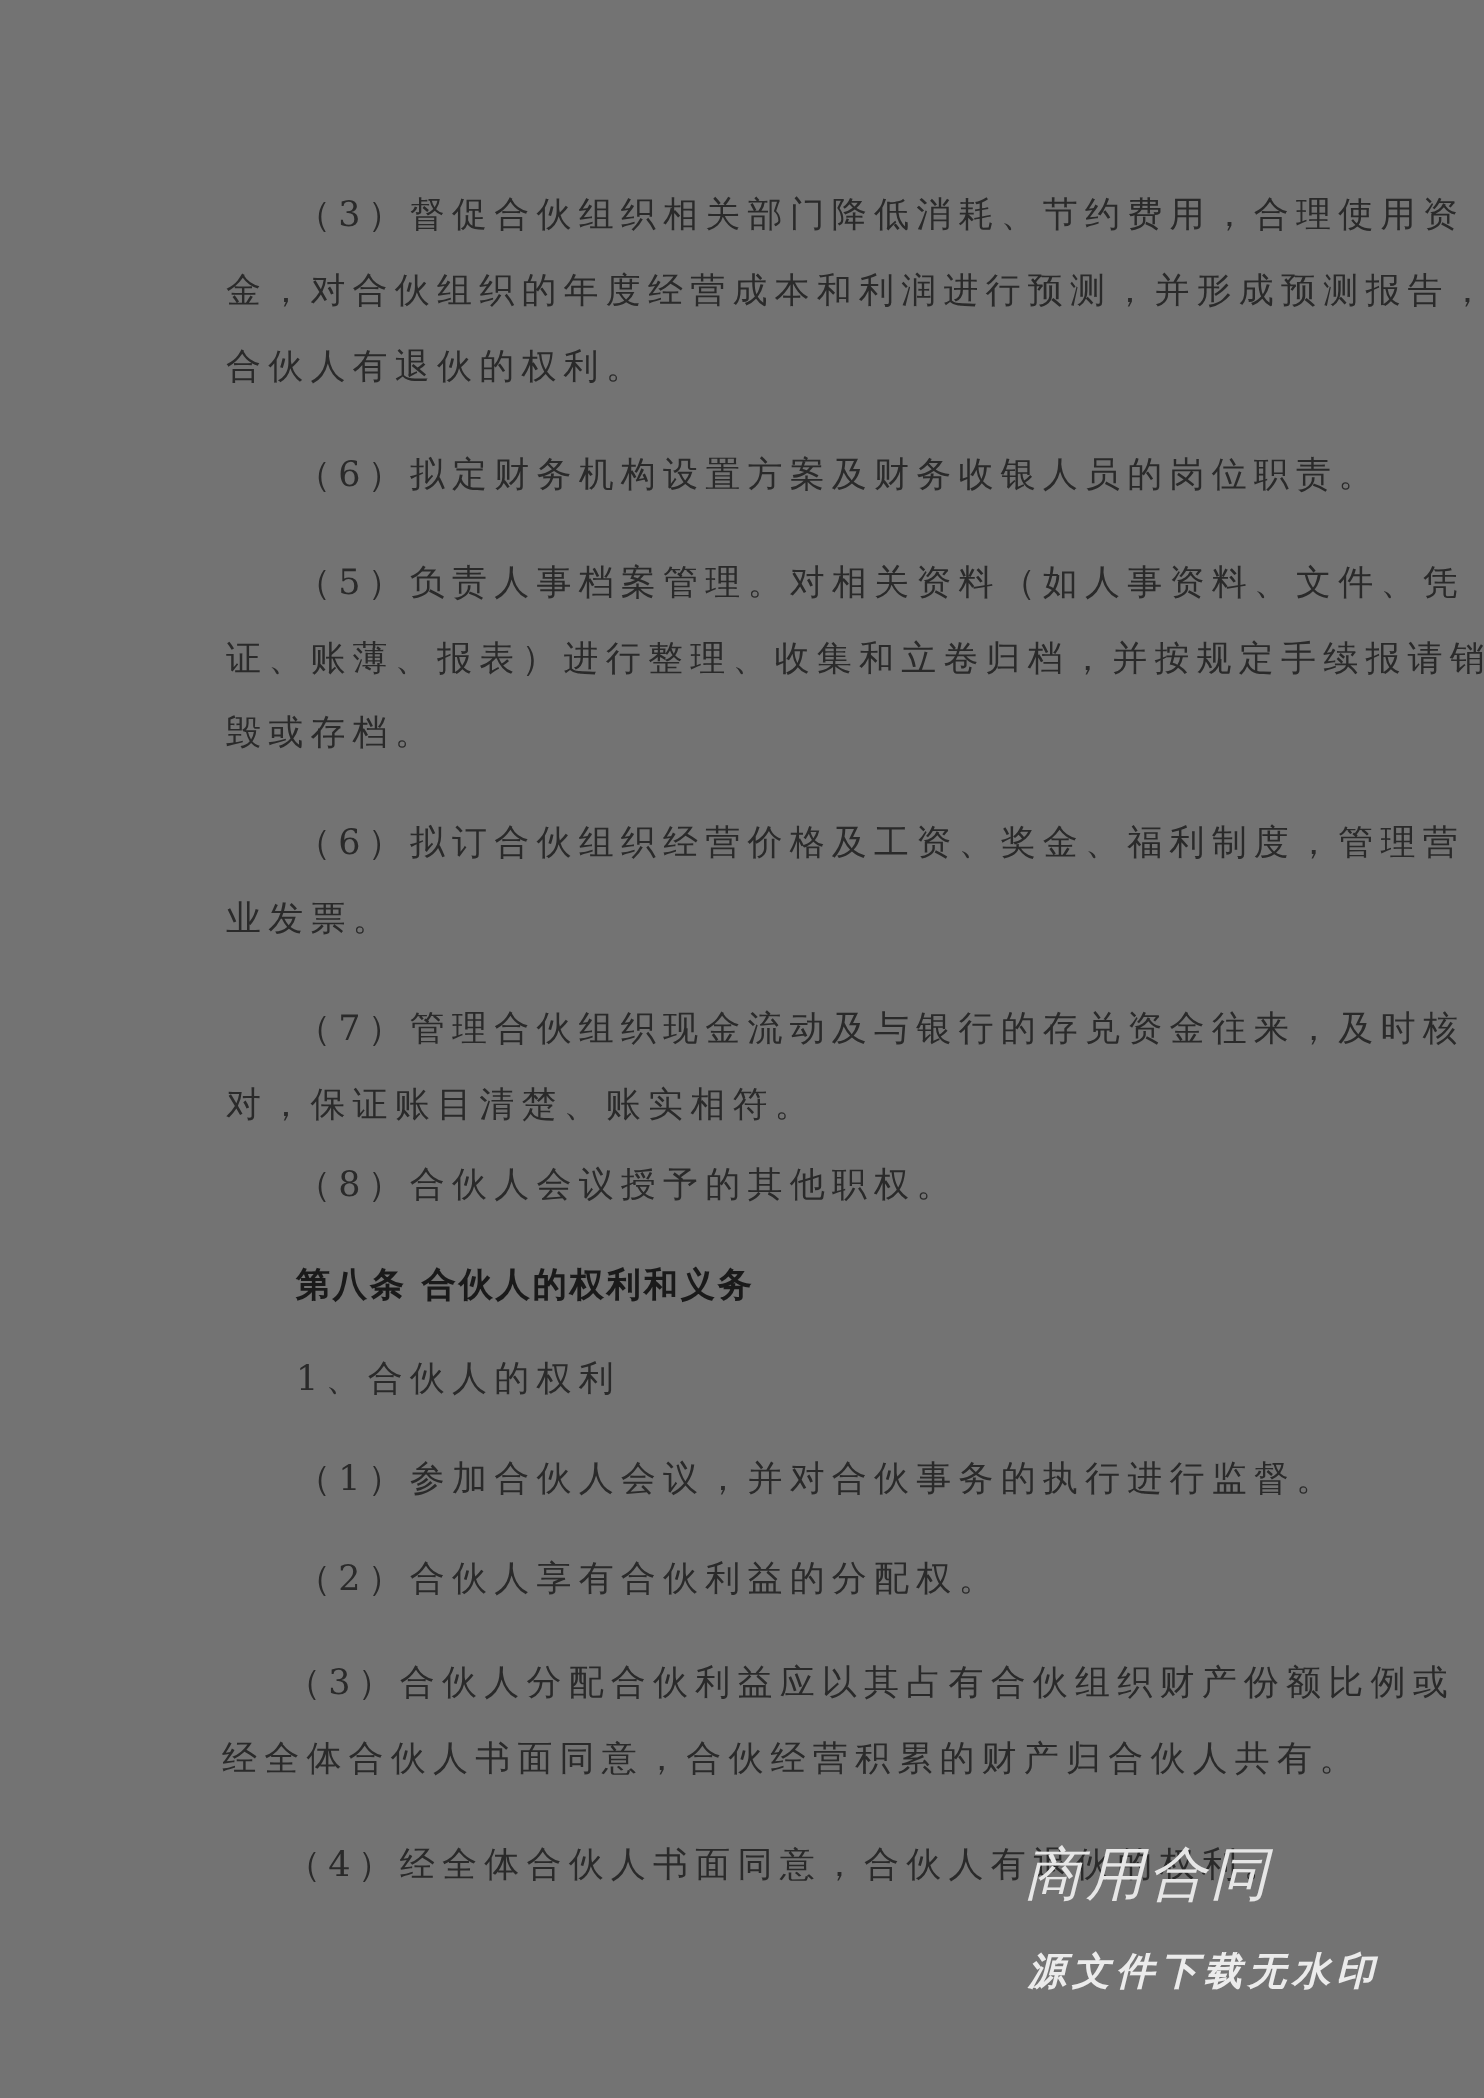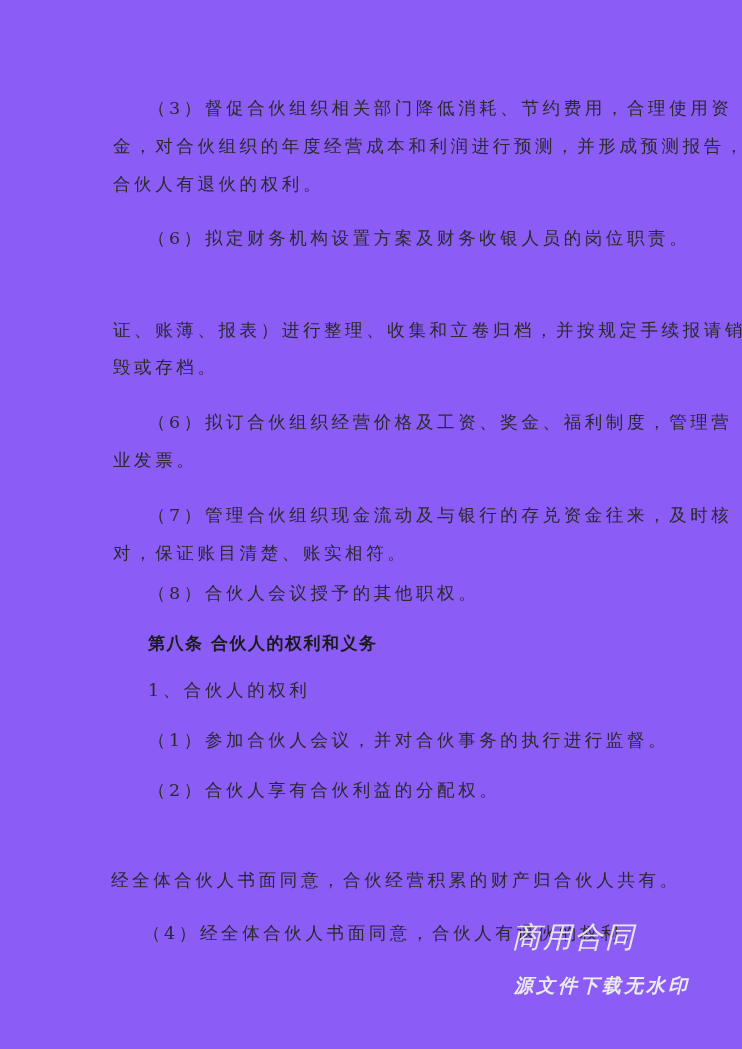--- a/index.html
+++ b/index.html
@@ -1,18 +1,18 @@
 <!DOCTYPE html>
 <html><head>
 <meta charset="utf-8">
 <style>
   html, body { margin: 0; padding: 0; background: #ffffff; }
   body { width: 742px; height: 1049px; position: relative; overflow: hidden;
          font-family: "DejaVu Serif", "Liberation Serif", serif; color: #2a2a2a; }
-  .page { position: absolute; left: 0; top: 0; width: 742px; height: 1049px; background: #8b5cf6; }
+  .page { position: absolute; left: 0; top: 0; width: 742px; height: 1049px; background: #737373; }
   .line { position: absolute; left: 113px; white-space: nowrap; font-size: 17.5px;
           letter-spacing: 3.6px; line-height: 22px; }
   .indent { left: 148px; }
   .heading { font-weight: bold; letter-spacing: 1.5px; color: #1a1a1a; font-family: "DejaVu Sans", sans-serif; font-size: 17px; }
   .sub { left: 148px; }
   .wm-main { position: absolute; left: 512px; top: 918px; font-family: "DejaVu Sans", sans-serif;
              font-size: 29px; font-weight: normal; font-style: italic; color: #e6e6e6; letter-spacing: 2px; }
   .wm-sub { position: absolute; left: 514px; top: 973px; font-family: "DejaVu Sans", sans-serif;
             font-size: 19px; font-weight: bold; font-style: italic; color: #ebebeb; letter-spacing: 3px; }
 </style>
@@ -20,35 +20,37 @@
 <body>
 
 <div class="page">
 
   <div class="line indent" style="top:97px">（3）督促合伙组织相关部门降低消耗、节约费用，合理使用资</div>
   <div class="line" style="top:135px">金，对合伙组织的年度经营成本和利润进行预测，并形成预测报告，</div>
   <div class="line" style="top:173px">合伙人有退伙的权利。</div>
 
   <div class="line indent" style="top:227px">（6）拟定财务机构设置方案及财务收银人员的岗位职责。</div>
 
+  <div class="line indent" style="top:281px">（5）负责人事档案管理。对相关资料（如人事资料、文件、凭</div>
   <div class="line" style="top:319px">证、账薄、报表）进行整理、收集和立卷归档，并按规定手续报请销</div>
   <div class="line" style="top:356px">毁或存档。</div>
 
   <div class="line indent" style="top:411px">（6）拟订合伙组织经营价格及工资、奖金、福利制度，管理营</div>
   <div class="line" style="top:449px">业发票。</div>
 
   <div class="line indent" style="top:504px">（7）管理合伙组织现金流动及与银行的存兑资金往来，及时核</div>
   <div class="line" style="top:542px">对，保证账目清楚、账实相符。</div>
 
   <div class="line indent" style="top:582px">（8）合伙人会议授予的其他职权。</div>
 
   <div class="line heading" style="top:632px; left:148px">第八条 合伙人的权利和义务</div>
 
   <div class="line sub" style="top:679px">1、合伙人的权利</div>
 
   <div class="line indent" style="top:729px">（1）参加合伙人会议，并对合伙事务的执行进行监督。</div>
   <div class="line indent" style="top:779px">（2）合伙人享有合伙利益的分配权。</div>
+  <div class="line indent" style="top:831px; left:143px">（3）合伙人分配合伙利益应以其占有合伙组织财产份额比例或</div>
   <div class="line" style="top:869px; left:111px">经全体合伙人书面同意，合伙经营积累的财产归合伙人共有。</div>
   <div class="line indent" style="top:922px; left:143px">（4）经全体合伙人书面同意，合伙人有退伙的权利。</div>
 
   <div class="wm-main">商用合同</div>
   <div class="wm-sub">源文件下载无水印</div>
 </div>
 
 </body></html>

